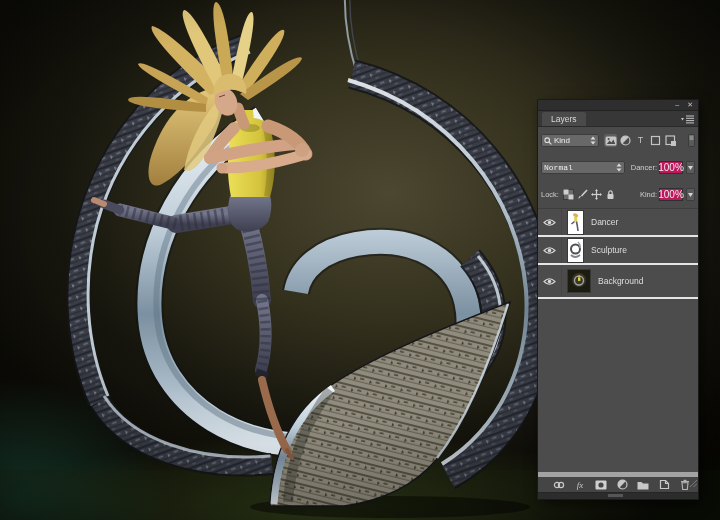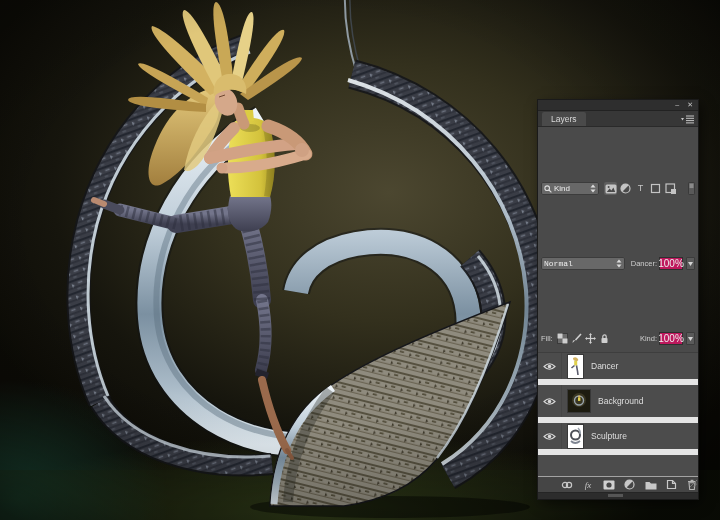--- a/index.html
+++ b/index.html
@@ -12,46 +12,46 @@
   .panel{position:absolute;left:538px;top:100px;width:160px;height:399px;
          background:#4a4a4a;box-sizing:border-box;display:flex;flex-direction:column;
          box-shadow:0 0 0 1px #1a1a1a, 3px 4px 12px rgba(0,0,0,.6);}
   .win-strip{height:10px;background:#2e2e2e;display:flex;justify-content:flex-end;align-items:center;
              gap:8px;padding:0 5px;font-size:7px;line-height:10px;color:#c2c2c2;border-bottom:1px solid #222;}
   .win-btn{cursor:default;}
   .tab-bar{height:15px;background:#373737;border-bottom:1px solid #2a2a2a;display:flex;align-items:flex-end;}
   .tab{margin-left:4px;background:#4a4a4a;color:#d9d9d9;font-size:8.5px;line-height:11px;
        padding:2px 9px 1px;border-radius:2px 2px 0 0;}
   .panel-menu{margin:0 3px 2px auto;display:flex;align-items:center;}
-  .ctl-row{height:19px;display:flex;align-items:center;padding:4px 3px;gap:2px;background:#4a4a4a;margin-top:48px;}
+  .ctl-row{height:19px;display:flex;align-items:center;padding:4px 3px;gap:2px;background:#4a4a4a;}
   .select{background:#686868;border-radius:2px;height:13px;display:flex;align-items:center;
           font-size:8px;color:#ededed;box-shadow:inset 0 0 0 1px #3c3c3c;padding:0 3px;gap:2px;box-sizing:border-box;}
   .kind-select{width:58px;}
   .mode-select{width:84px;font-family:Liberation Mono, monospace;}
   .spacer{flex:1;}
   .lbl{font-size:7.5px;color:#cecece;white-space:nowrap;}
   .valbox{width:24px;height:13px;background:#be185d;box-shadow:inset 0 0 0 1px #2f2f2f;color:#ededed;
           font-size:10px;display:flex;align-items:center;justify-content:center;box-sizing:border-box;}
   .valbtn{width:9px;height:13px;background:#5a5a5a;border-radius:1px;display:flex;align-items:center;
           justify-content:center;margin-left:1px;box-shadow:inset 0 0 0 1px #3c3c3c;}
   .filter-icons{display:flex;gap:2px;margin-left:3px;align-items:center;}
   .ficon{width:13px;height:13px;display:flex;align-items:center;justify-content:center;}
   .ficon.sel{background:#5e5e5e;border-radius:2px;}
   .ficon .tglyph{font-size:9px;color:#c6c6c6;line-height:9px;}
   .lock-row{border-bottom:1px solid #3e3e3e;}
   .lockicons{display:flex;gap:3px;align-items:center;margin-left:2px;}
   .layers-list{flex:1;background:#4c4c4c;overflow:hidden;}
-  .layer-row{height:26px;display:flex;align-items:center;border-bottom:6px solid #e5e5e5;}
+  .layer-row{height:26px;display:flex;align-items:center;border-bottom:2px solid #e5e5e5;}
   .layer-row.bg-row{height:32px;}
   .eye-cell{width:23px;align-self:stretch;display:flex;align-items:center;justify-content:center;
             border-right:1px solid #454545;}
   .thumb{margin-left:6px;box-shadow:0 0 0 1px #383838;display:block;}
   .layer-name{margin-left:8px;font-size:8.5px;color:#dedede;}
-  .toolbar{height:15px;background:#454545;border-top:1px solid #a3a3a3;display:flex;align-items:center;
-           gap:9px;padding-left:23px;position:relative;}
+  .toolbar{height:15px;background:#454545;border-top:5px solid #a3a3a3;display:flex;align-items:center;
+           gap:9px;padding-left:15px;position:relative;}
   .tbicon{width:12px;height:12px;display:flex;align-items:center;justify-content:center;}
   .fx-label{font-size:9px;font-style:italic;color:#c9c9c9;font-family:"Liberation Serif",serif;line-height:12px;}
   .grip{position:absolute;right:1px;bottom:1px;}
   .bottom-strip{height:6px;background:#2c2c2c;border-top:1px solid #252525;position:relative;}
   .scroll-handle{position:absolute;left:70px;top:1px;width:15px;height:3px;background:#565656;}
 </style>
 </head>
 <body>
 
 <div class="stage">
@@ -292,21 +292,21 @@
     <span class="lbl">Dancer:</span>
     <div class="valbox">100%</div>
     <div class="valbtn">
       <svg width="5" height="4" viewBox="0 0 5 4">
           <path d="M0,0 H5 L2.5,4 Z" fill="#d5d5d5"></path>
         </svg>
     </div>
   </div>
 
   <div class="ctl-row lock-row">
-    <span class="lbl">Fill:</span>
+    <span class="lbl">Lock:</span>
     <div class="lockicons">
       <svg width="11" height="11" viewBox="0 0 11 11">
         <rect x="0.5" y="0.5" width="10" height="10" fill="#6b6b6b" stroke="#3a3a3a"></rect>
         <rect x="0.5" y="0.5" width="5" height="5" fill="#cfcfcf"></rect>
           <rect x="5.5" y="5.5" width="5" height="5" fill="#cfcfcf"></rect>
       </svg>
       <svg width="11" height="11" viewBox="0 0 11 11">
         <path d="M10,1 L4.5,7" stroke="#cfcfcf" stroke-width="1.6"></path>
         <path d="M4.5,7 L1.5,10 L2,7.5 Z" fill="#cfcfcf"></path>
       </svg>
@@ -344,53 +344,53 @@
       </div>
       <svg class="thumb" width="15" height="23" viewBox="0 0 15 23">
         <rect width="15" height="23" fill="#ffffff"></rect>
         <path d="M5,3 Q8,1 10,4 Q11,6 8,6 Q5,6 5,3 Z" fill="#d3b261"></path>
         <rect x="6.2" y="6" width="3" height="4.5" fill="#e0d14b"></rect>
         <path d="M6.5,10.5 L3.5,13 M8.5,10.5 L9.5,16 L10,20" stroke="#5a5b6c" stroke-width="1.6" fill="none"></path>
       </svg>
       <span class="layer-name">Dancer</span>
     </div>
 
+    <div class="layer-row">
+      <div class="eye-cell">
+        <svg width="13" height="9" viewBox="0 0 13 9">
+          <path d="M1,4.5 Q6.5,-1 12,4.5 Q6.5,10 1,4.5 Z" fill="none" stroke="#d8d8d8" stroke-width="1.1"></path>
+          <circle cx="6.5" cy="4.5" r="1.8" fill="#d8d8d8"></circle>
+        </svg>
+      </div>
+      <svg class="thumb" width="15" height="23" viewBox="0 0 15 23">
+        <rect width="15" height="23" fill="#ffffff"></rect>
+        <circle cx="7.5" cy="10" r="4.5" fill="none" stroke="#4d5058" stroke-width="2"></circle>
+        <path d="M3,16 Q7,20 12,16" fill="none" stroke="#7e8591" stroke-width="1.8"></path>
+        <path d="M10,3 Q13,6 12,9" fill="none" stroke="#9aa2ad" stroke-width="1.4"></path>
+      </svg>
+      <span class="layer-name">Sculpture</span>
+    </div>
+
     <div class="layer-row bg-row">
       <div class="eye-cell">
         <svg width="13" height="9" viewBox="0 0 13 9">
           <path d="M1,4.5 Q6.5,-1 12,4.5 Q6.5,10 1,4.5 Z" fill="none" stroke="#d8d8d8" stroke-width="1.1"></path>
           <circle cx="6.5" cy="4.5" r="1.8" fill="#d8d8d8"></circle>
         </svg>
       </div>
       <svg class="thumb" width="22" height="22" viewBox="0 0 22 22">
         <rect width="22" height="22" fill="#1d1c10"></rect>
         <circle cx="11" cy="10" r="7" fill="#3a3722"></circle>
         <circle cx="11" cy="10.5" r="4.5" fill="none" stroke="#9aa5ad" stroke-width="1.4"></circle>
         <rect x="10" y="7.5" width="2.4" height="3.4" fill="#e0d14b"></rect>
         <circle cx="11.2" cy="6.6" r="1.2" fill="#d3b261"></circle>
       </svg>
       <span class="layer-name">Background</span>
     </div>
 
-    <div class="layer-row">
-      <div class="eye-cell">
-        <svg width="13" height="9" viewBox="0 0 13 9">
-          <path d="M1,4.5 Q6.5,-1 12,4.5 Q6.5,10 1,4.5 Z" fill="none" stroke="#d8d8d8" stroke-width="1.1"></path>
-          <circle cx="6.5" cy="4.5" r="1.8" fill="#d8d8d8"></circle>
-        </svg>
-      </div>
-      <svg class="thumb" width="15" height="23" viewBox="0 0 15 23">
-        <rect width="15" height="23" fill="#ffffff"></rect>
-        <circle cx="7.5" cy="10" r="4.5" fill="none" stroke="#4d5058" stroke-width="2"></circle>
-        <path d="M3,16 Q7,20 12,16" fill="none" stroke="#7e8591" stroke-width="1.8"></path>
-        <path d="M10,3 Q13,6 12,9" fill="none" stroke="#9aa2ad" stroke-width="1.4"></path>
-      </svg>
-      <span class="layer-name">Sculpture</span>
-    </div>
-
   </div>
 
   <div class="toolbar">
     <div class="tbicon">
       <svg width="12" height="8" viewBox="0 0 12 8">
         <circle cx="4" cy="4" r="2.6" fill="none" stroke="#c8c8c8" stroke-width="1.2"></circle>
         <circle cx="8" cy="4" r="2.6" fill="none" stroke="#c8c8c8" stroke-width="1.2"></circle>
       </svg>
     </div>
     <div class="tbicon">

